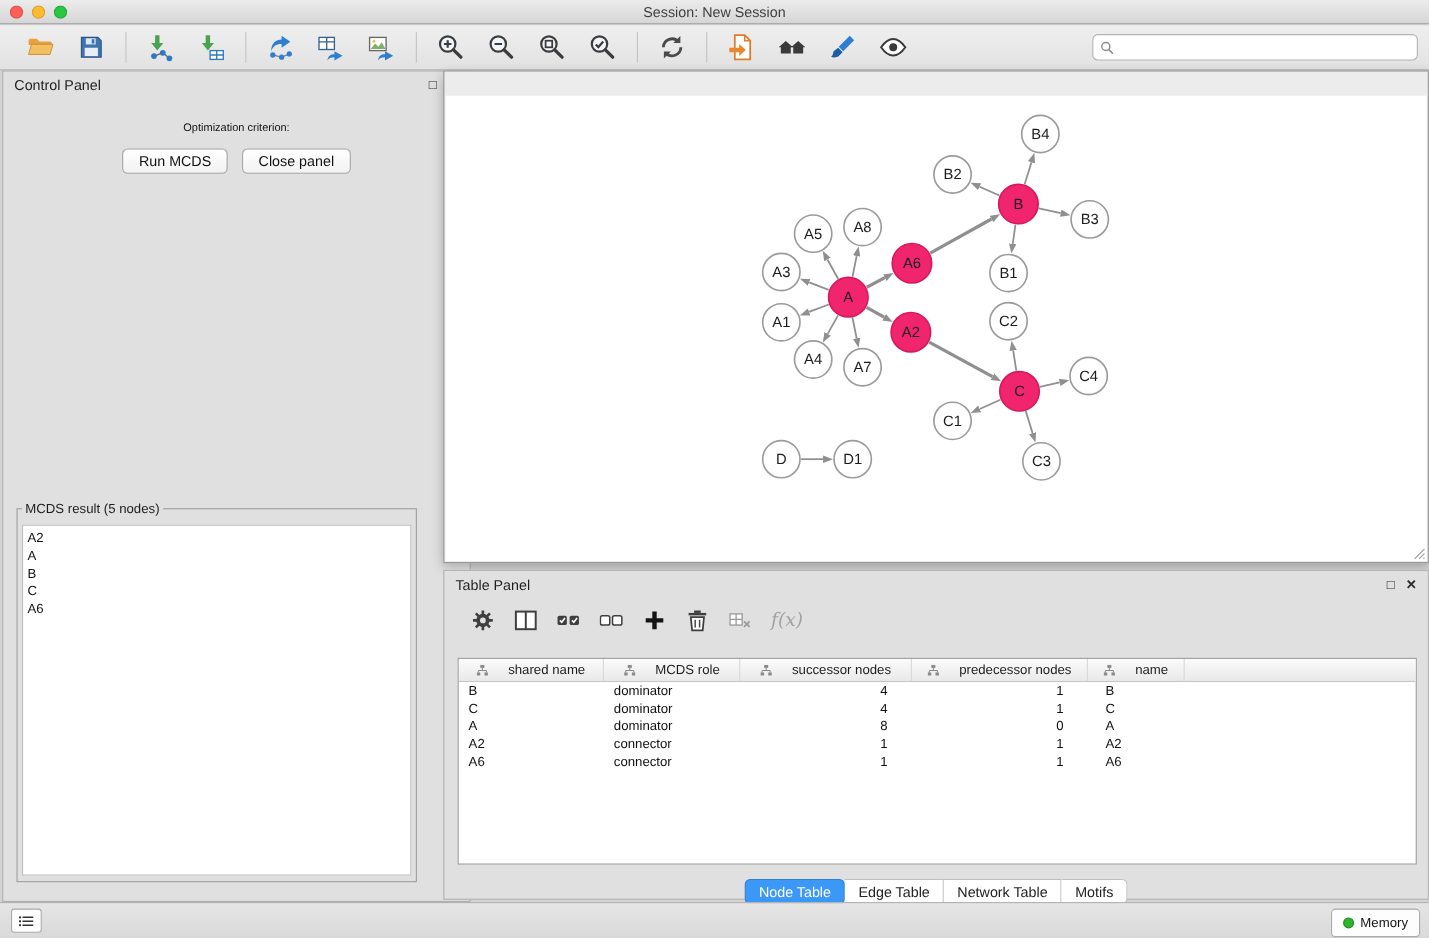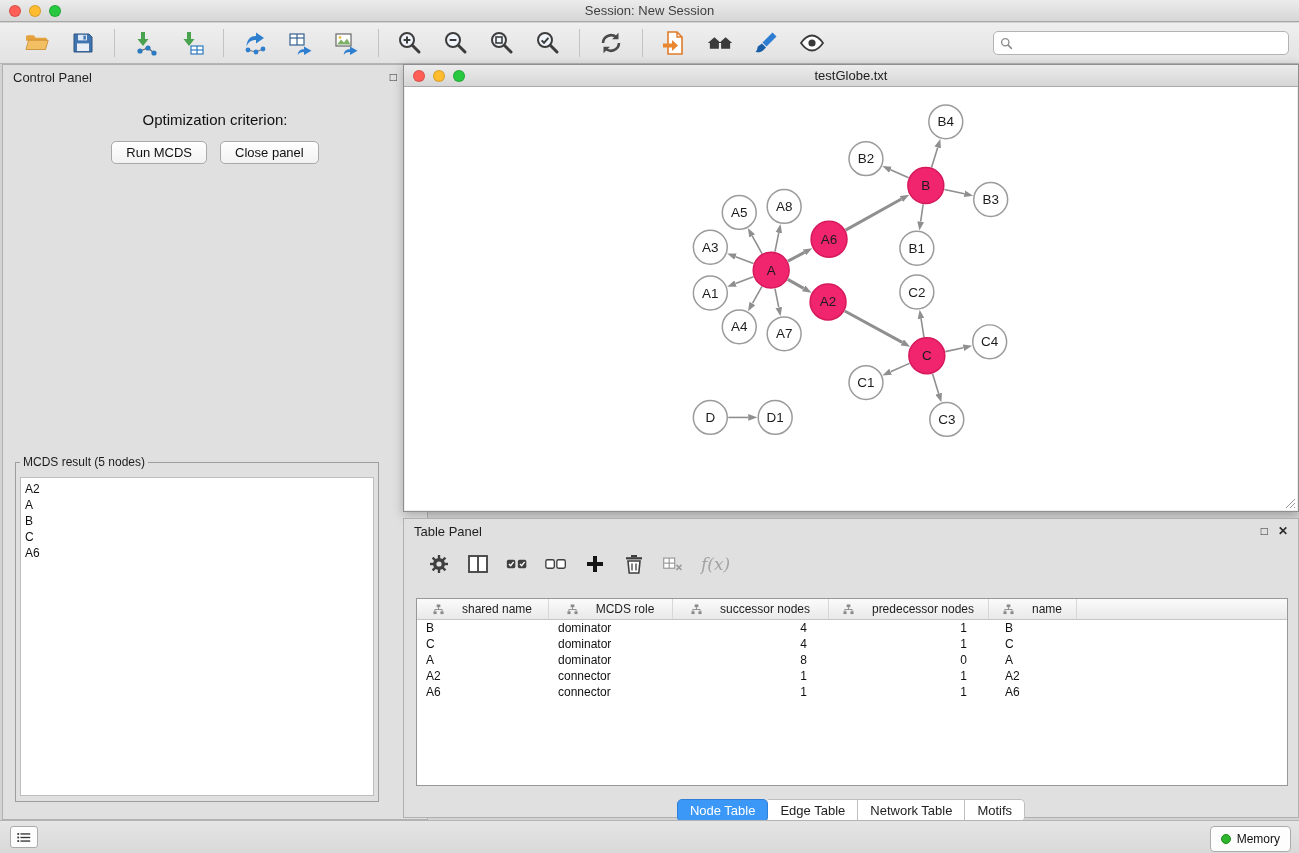--- a/index.html
+++ b/index.html
@@ -37,21 +37,21 @@
   .wctl.x { font-weight:bold; }
 
   
   .control-panel { left:2px; top:64px; width:426px; height:756px; }
   .seg { display:flex; justify-content:center; margin-top:8px; }
   .seg-btn { background:#fff; border:1px solid #bfbfbf; border-left:none; padding:3px 12px;
     font:13px "Liberation Sans",sans-serif; color:#222; cursor:default; }
   .seg-btn:first-child { border-left:1px solid #bfbfbf; border-radius:5px 0 0 5px; }
   .seg-btn:last-child { border-radius:0 5px 5px 0; }
   .seg-btn.selected { background:#3c98f6; border:1px solid #2f7fd8; color:#fff; border-radius:5px; }
-  .opt-label { text-align:center; margin-top:22px; font-size:15px; color:#111; }
+  .opt-label { text-align:center; margin-top:22px; font-size:10px; color:#111; }
   .combo { position:relative; width:314px; height:24px; margin:13px auto 0; background:#fff;
     border:1px solid #ababab; border-radius:4px; display:flex; align-items:center; padding-left:8px;
     font-size:13px; color:#111; box-shadow:0 1px 1px rgba(0,0,0,.08); }
   .combo .stepper { position:absolute; right:1px; top:1px; bottom:1px; width:19px;
     background:linear-gradient(#70b4f9,#2f82e8); border-radius:2px 3px 3px 2px;
     display:flex; align-items:center; justify-content:center; }
   .btn-row { display:flex; justify-content:center; gap:13px; margin-top:13px;align-items:flex-end; }
   .pushbtn { background:linear-gradient(#ffffff,#f2f2f2); border:1px solid #a9a9a9; border-radius:5px;
     padding:3px 14px; font:13px "Liberation Sans",sans-serif; color:#111; cursor:default; }
   .result-fieldset { position:absolute; left:12px; top:390px; width:364px; height:347px;
@@ -313,28 +313,20 @@
         <div class="result-item">A2</div>
         <div class="result-item">A</div>
         <div class="result-item">B</div>
         <div class="result-item">C</div>
         <div class="result-item">A6</div>
       </div>
   </fieldset>
 </div>
 
 <div class="net-window">
-  <div class="net-titlebar">
-    <div class="lights">
-      <span class="light red"></span>
-      <span class="light yellow"></span>
-      <span class="light green"></span>
-    </div>
-    <span class="title">testGlobe.txt</span>
-  </div>
   <div class="net-canvas">
     <svg class="graph" viewBox="0 0 894 425" preserveAspectRatio="none">
         <defs>
           <marker id="arr" viewBox="0 0 8 6" refX="0" refY="3" markerWidth="9" markerHeight="7" orient="auto" markerUnits="userSpaceOnUse">
             <path d="M0 0L8 3L0 6Z" fill="#8f8f8f"></path>
           </marker>
         </defs>
         <line x1="357.8" y1="167.4" x2="348.0" y2="149.6" stroke="#8f8f8f" stroke-width="1.6" marker-end="url(#arr)"></line>
         <line x1="370.8" y1="165.4" x2="374.6" y2="146.5" stroke="#8f8f8f" stroke-width="1.6" marker-end="url(#arr)"></line>
         <line x1="349.2" y1="177.3" x2="331.3" y2="170.5" stroke="#8f8f8f" stroke-width="1.6" marker-end="url(#arr)"></line>

